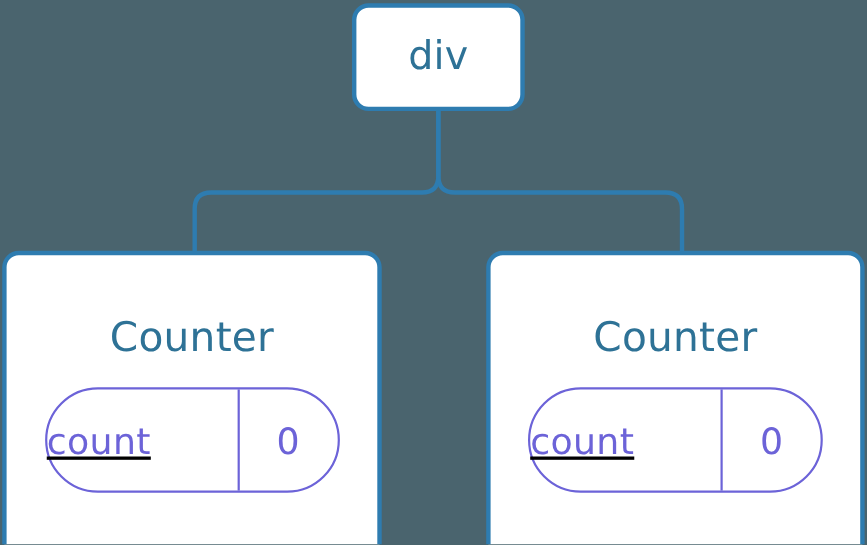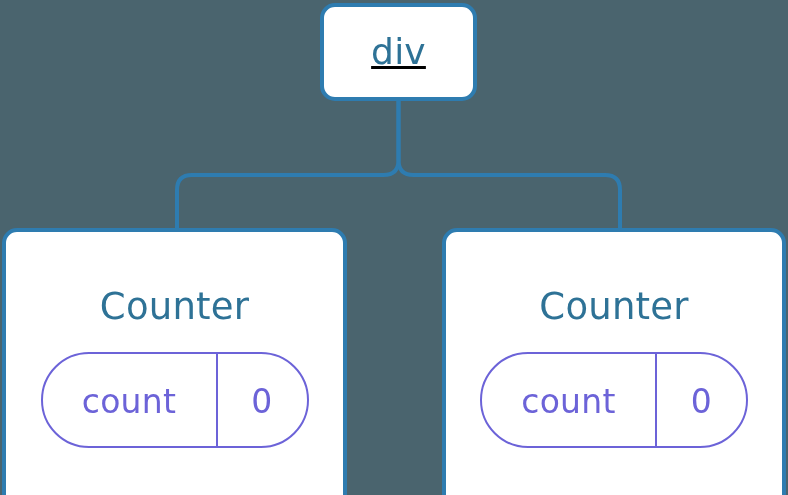--- a/index.html
+++ b/index.html
@@ -44,21 +44,20 @@
     top: 3px;
     width: 157px;
     height: 98px;
     background: #ffffff;
     border: 4px solid #2e7cb0;
     border-radius: 15px;
     z-index: 2;
     display: flex;
     align-items: center;
     justify-content: center;
-    text-decoration: underline;
   }
 
   #div-node .node-title {
     font-size: 36px;
     color: #2e7296;
     letter-spacing: 0.2px;
     line-height: 1;
     font-weight: 400;
   }
 
@@ -112,22 +111,23 @@
     border-radius: 48px;
     display: flex;
     align-items: stretch;
     background: #ffffff;
   }
 
   .state-pill .pill-key {
     width: 175px;
     display: flex;
     align-items: center;
-    justify-content: center;
+    justify-content: flex-start;
     border-right: 2.5px solid #6c63d8;
+    text-decoration: underline;
   }
 
   .state-pill .pill-value {
     flex: 1;
     display: flex;
     align-items: center;
     justify-content: center;
   }
 
   .state-pill .pill-key span,

